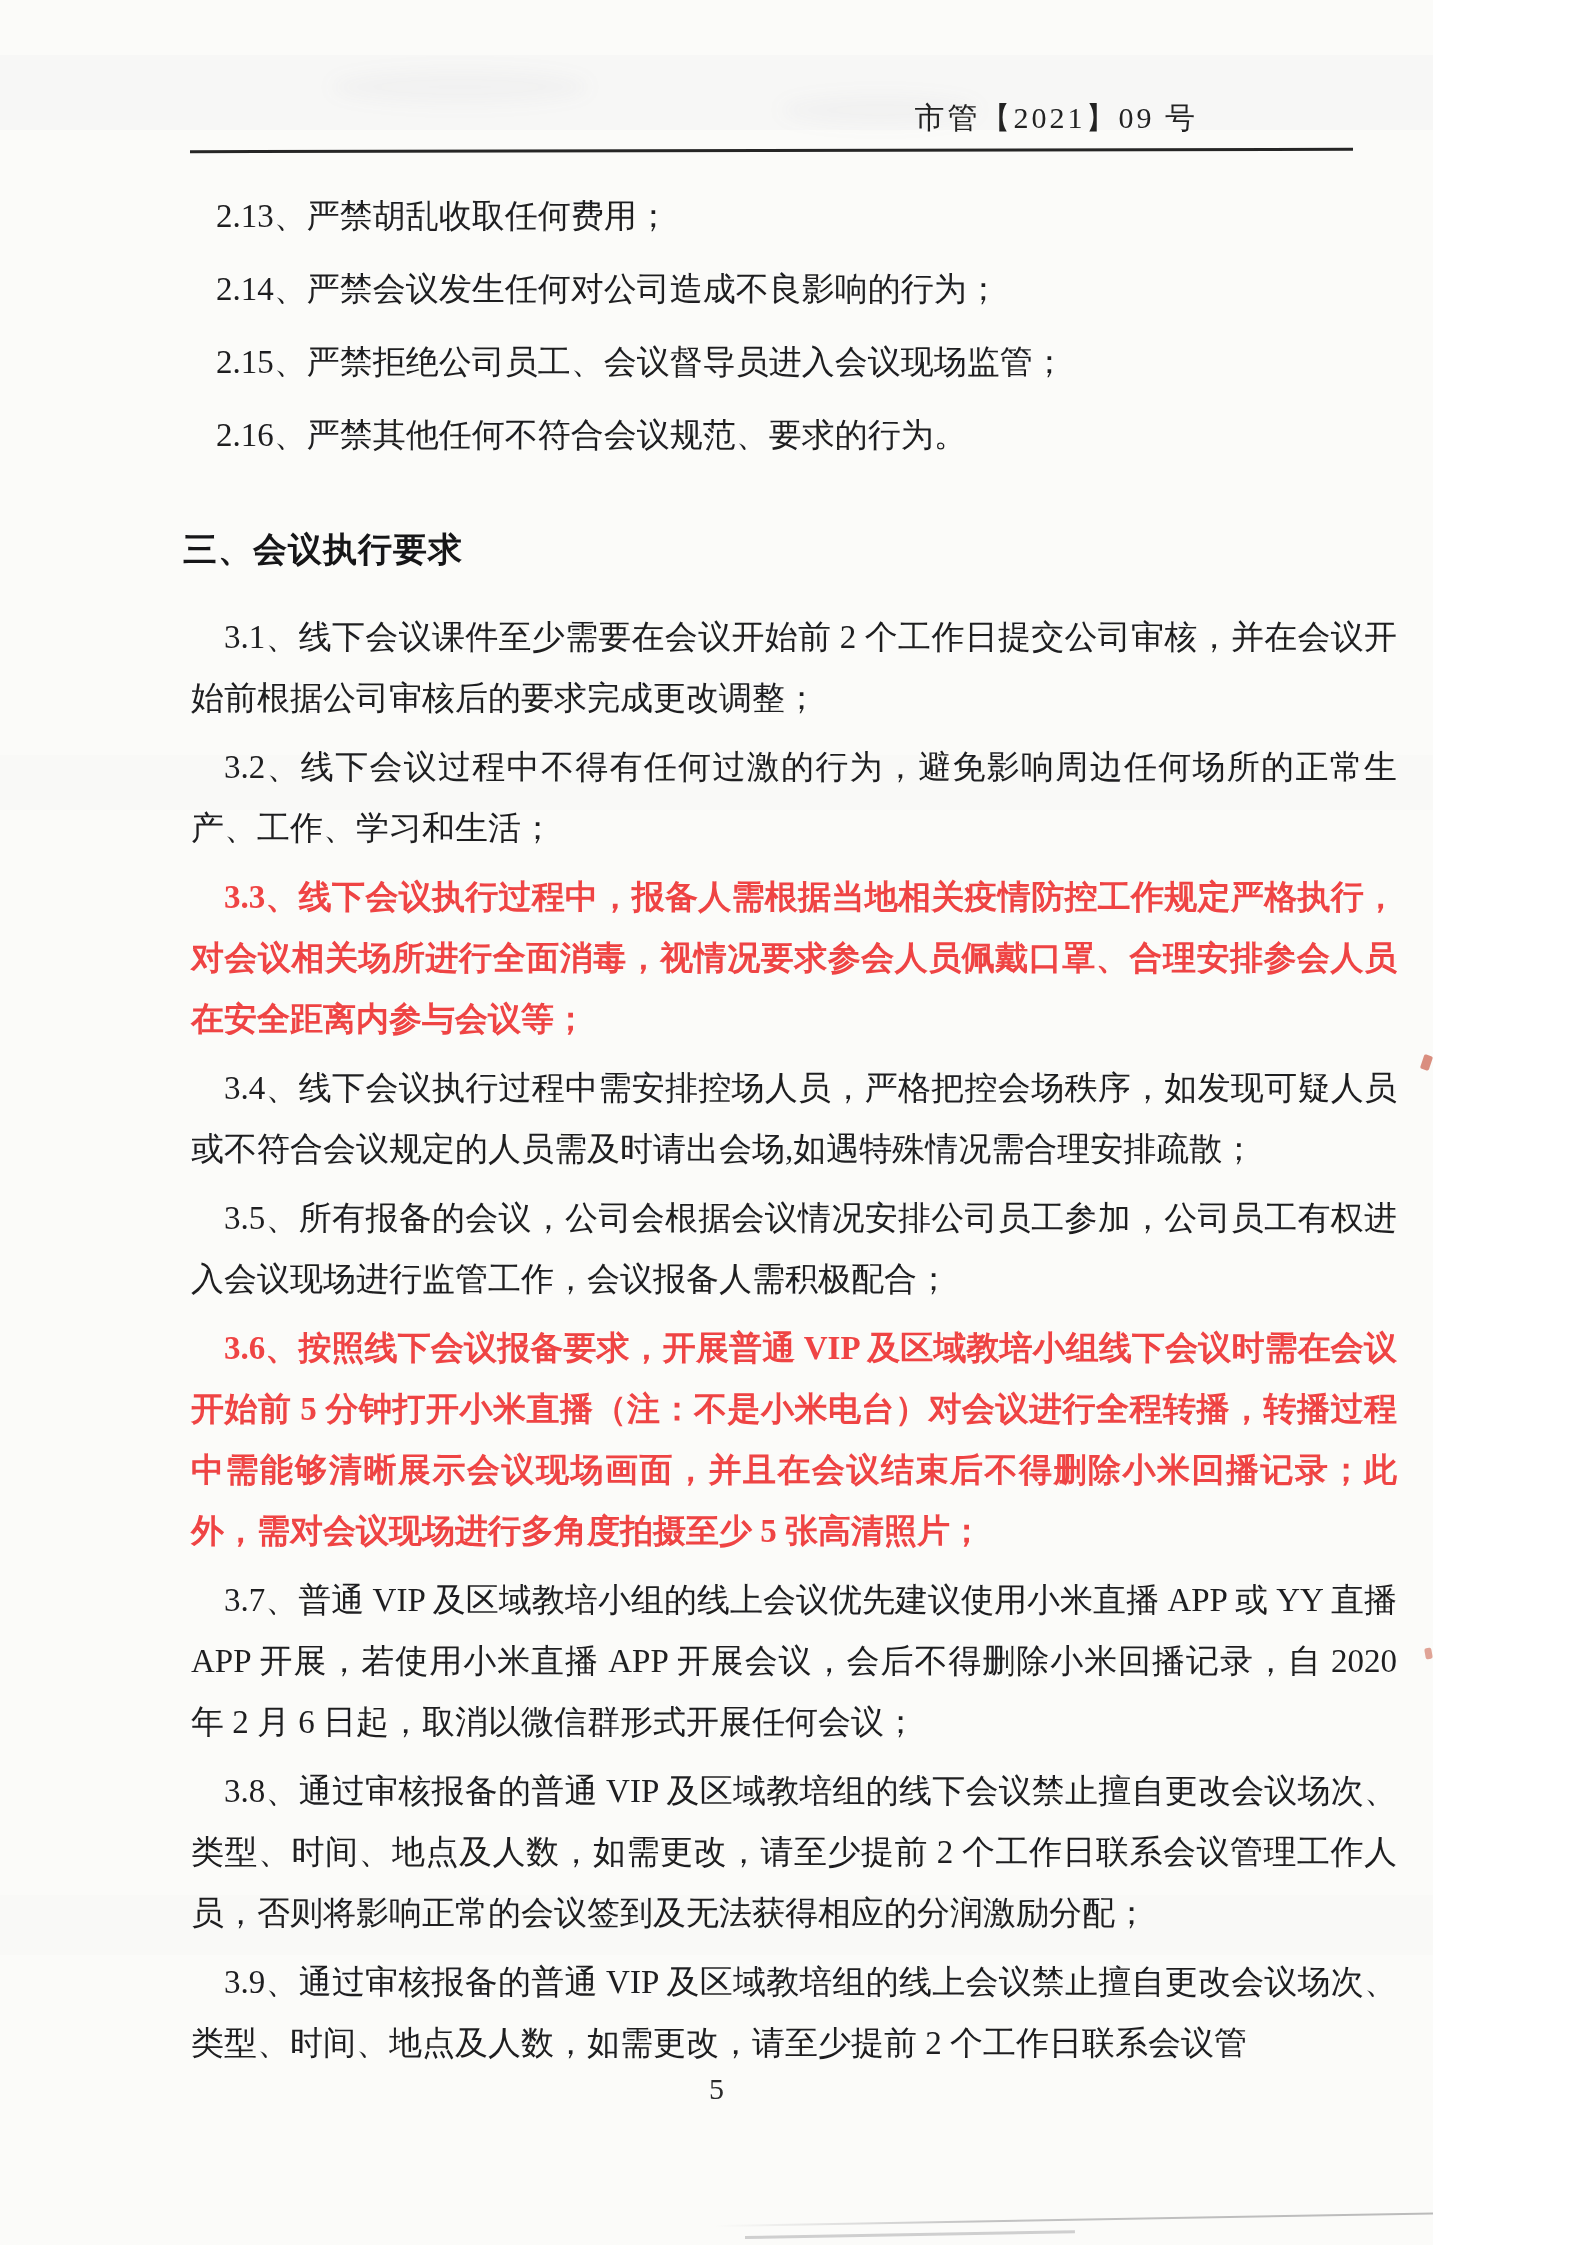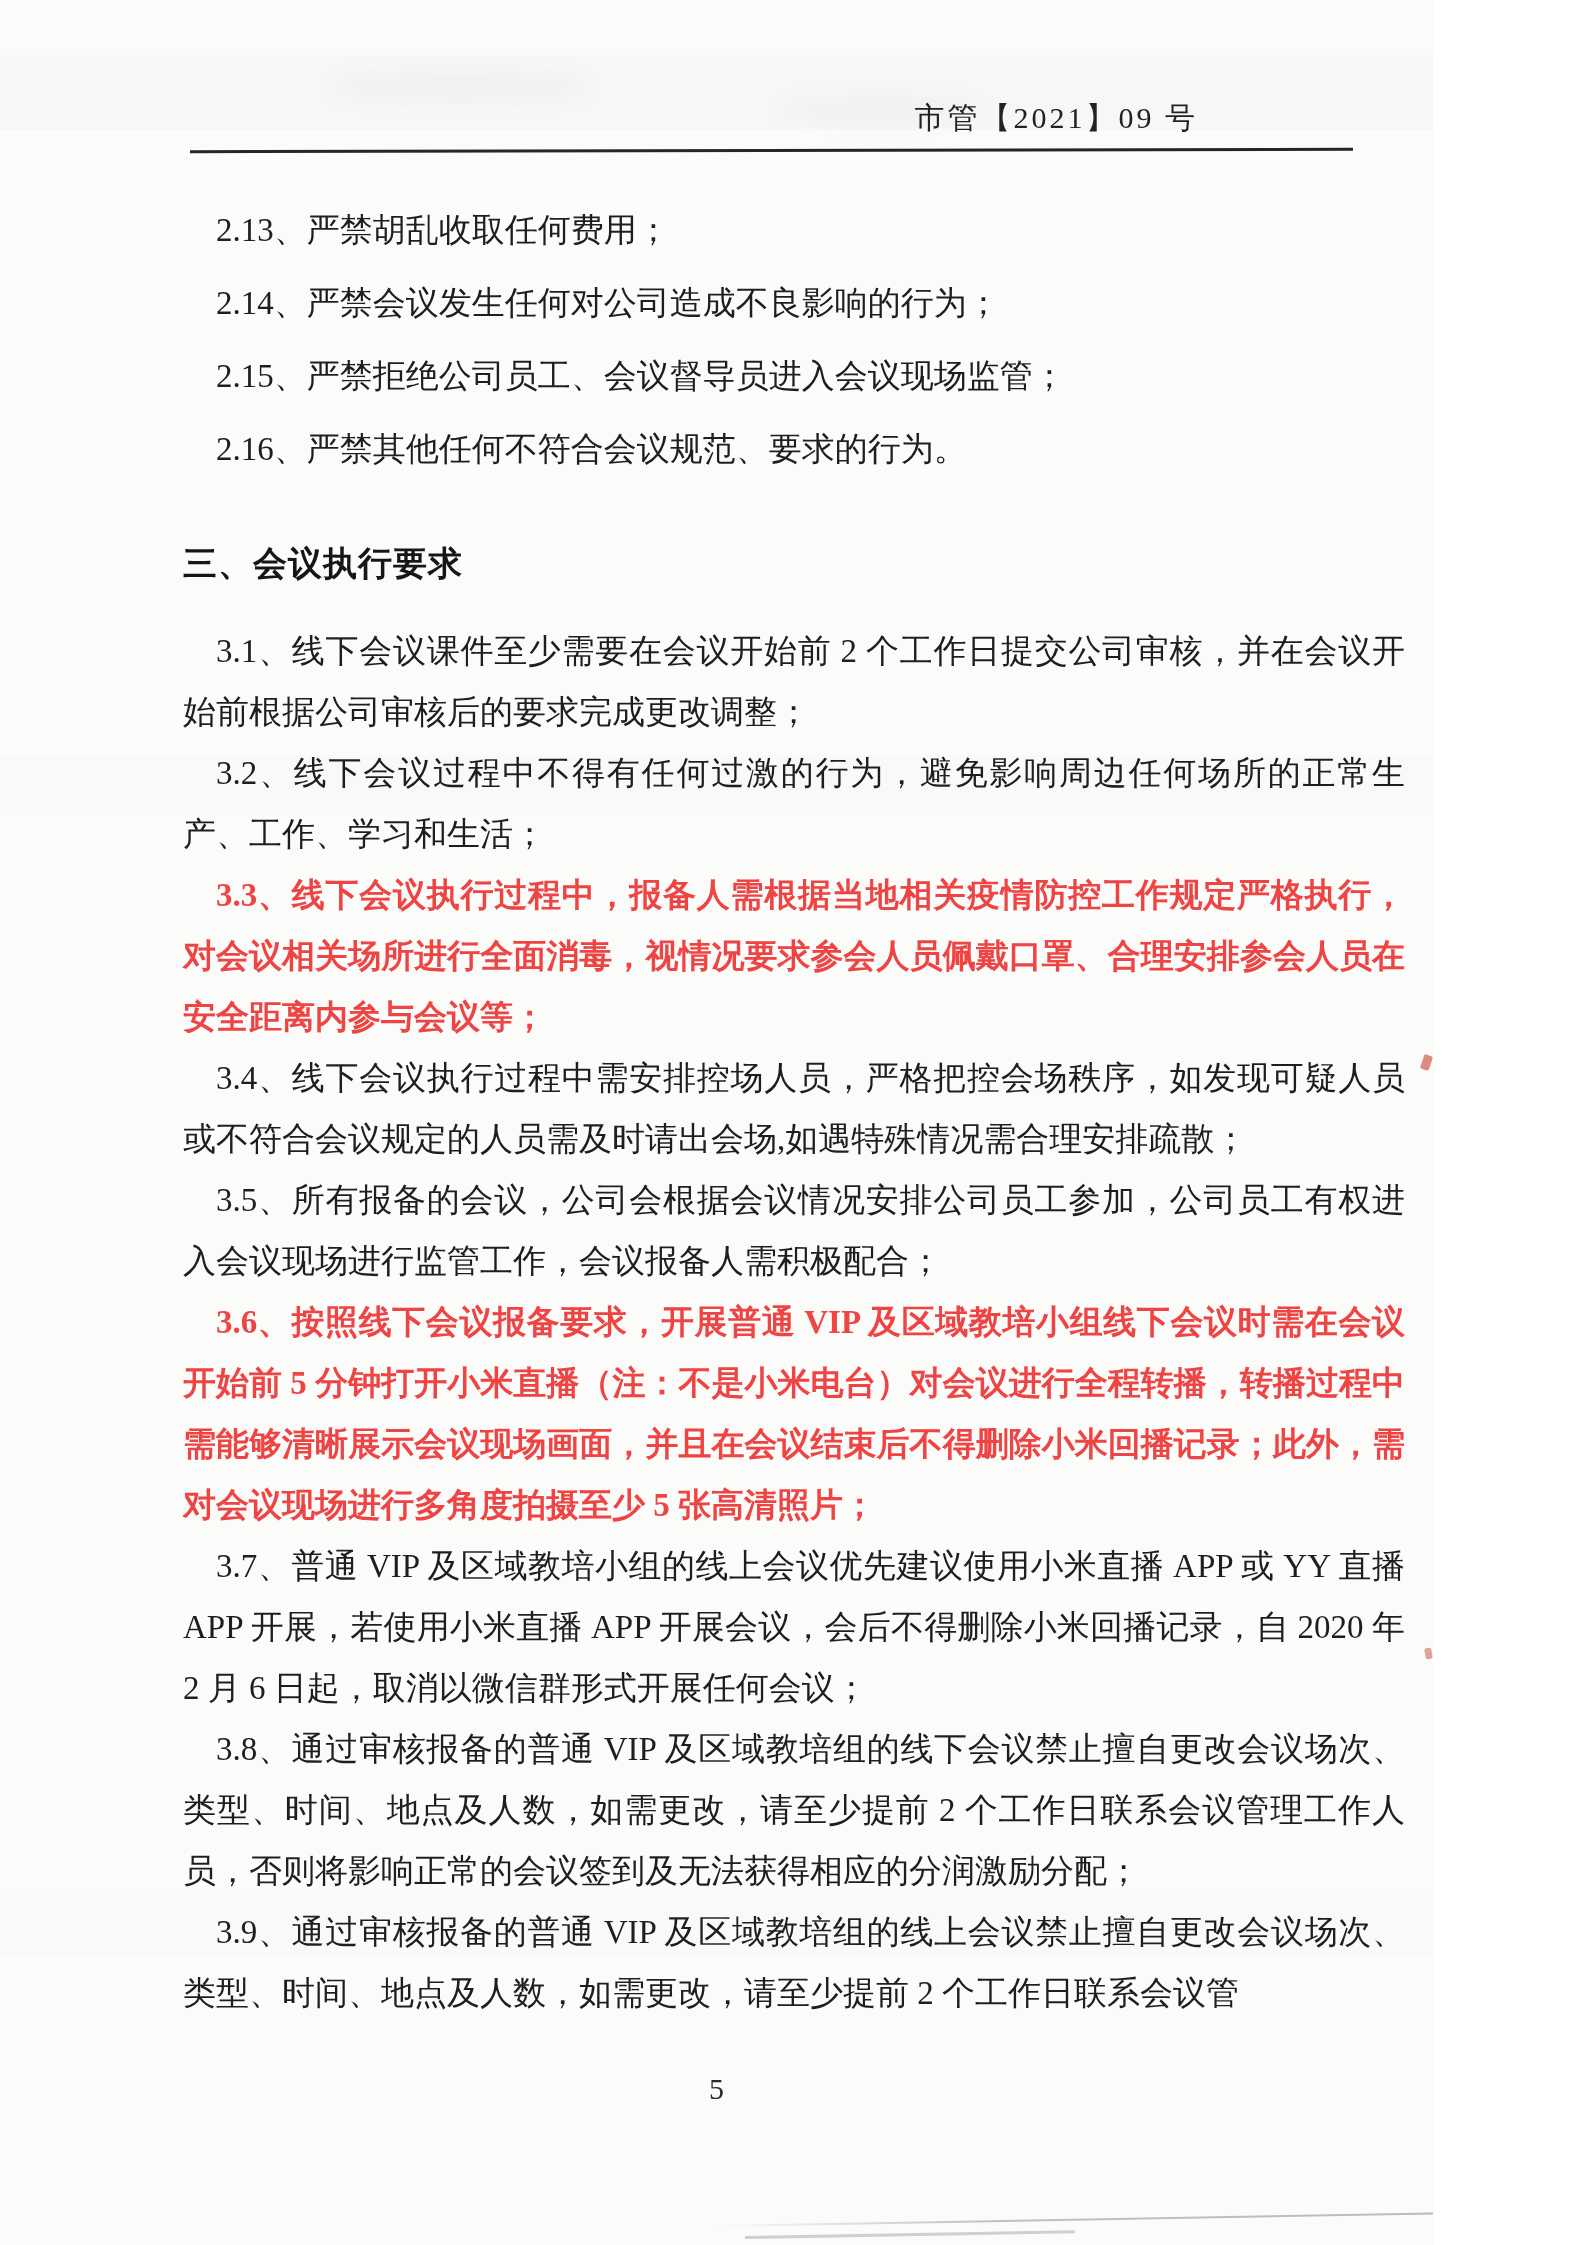--- a/index.html
+++ b/index.html
@@ -34,21 +34,21 @@
     width: 1163px;
     height: 3px;
     background: #262626;
     transform: rotate(-0.12deg);
   }
 
   
   .body-col {
     position: absolute;
     left: 183px;
-    top: 194px;
+    top: 180px;
     width: 1222px;
     text-align: justify;
   }
   .item {
     margin: 0;
     font-size: 33px;
     line-height: 73px;
     text-indent: 33px;
     white-space: nowrap;
   }
@@ -57,21 +57,21 @@
     font-size: 34px;
     line-height: 64px;
     font-weight: 700;
     color: #161618;
     letter-spacing: 1px;
   }
   .clauses3 {
     margin-top: 25px;
   }
   .para {
-    margin: 0;
+    margin: 8px;
     font-size: 33px;
     line-height: 61px;
     text-indent: 33px;
   }
   .para.bold {
     font-weight: 700;
     color: #ef4444;
   }
 
   

